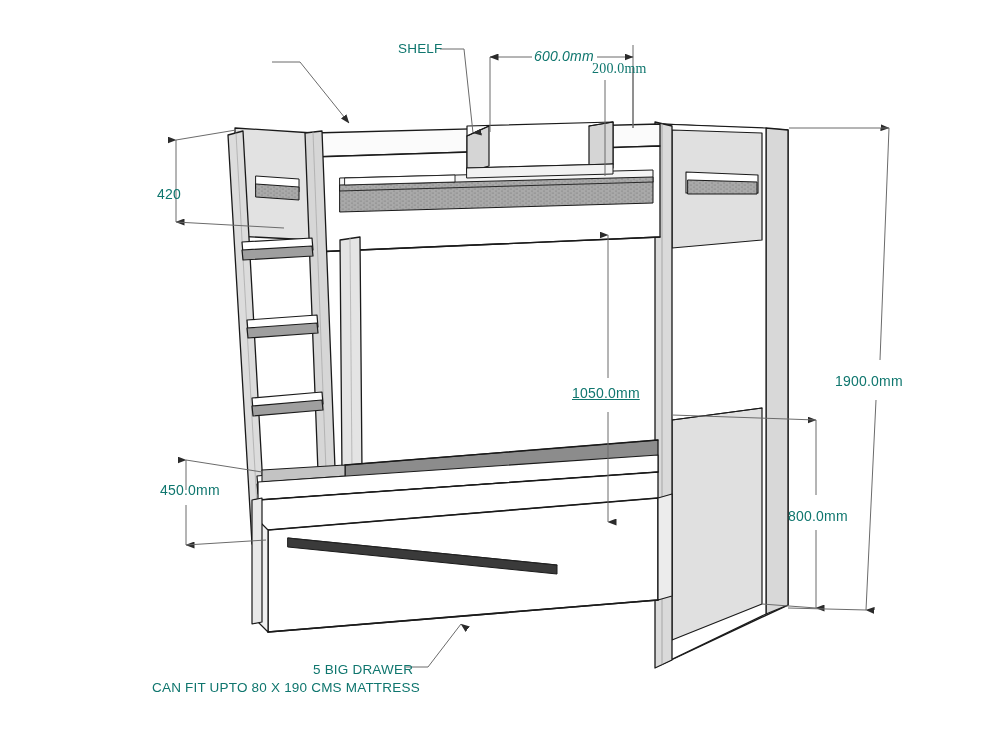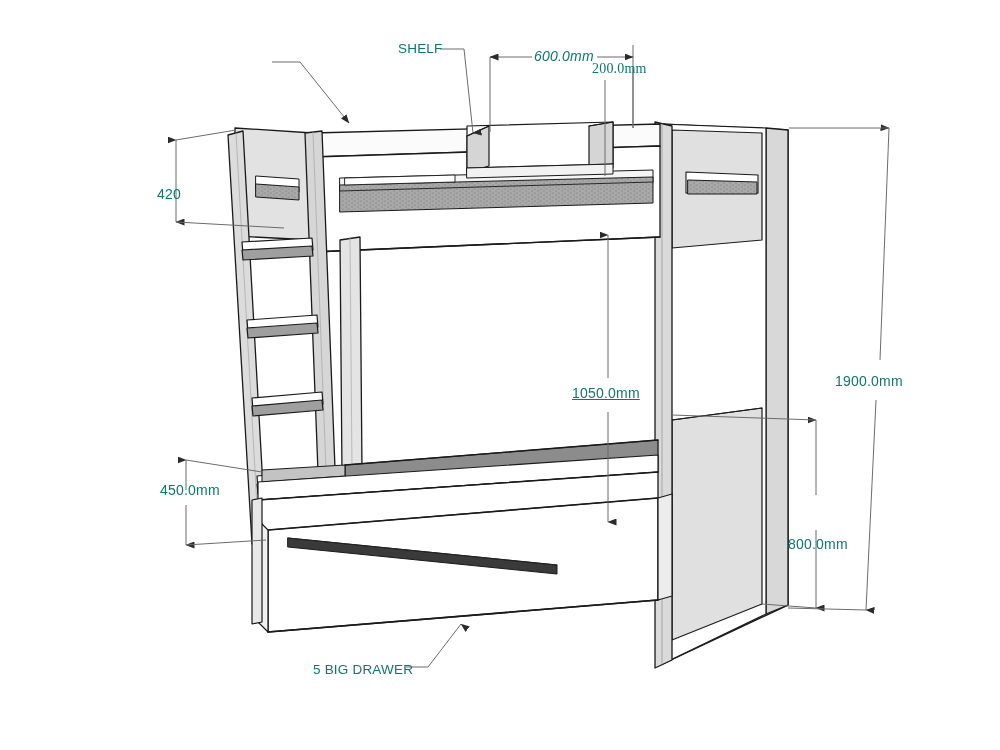--- a/index.html
+++ b/index.html
@@ -224,28 +224,29 @@
     </g>
 
   </g>
 </svg>
 
 
 <div class="anno a-note" style="left:398px; top:41px;">SHELF</div>
 
 <div class="anno a-note" style="left:313px; top:662px;">5 BIG DRAWER</div>
 
+<div class="anno a-note" style="left:152px; top:680px;">CAN FIT UPTO 80 X 190 CMS MATTRESS</div>
 
 <div class="anno a-dim" style="left:534px; top:48px;font-style:italic;">600.0mm</div>
 
 <div class="anno a-dim" style="left:592px; top:61px;font-family:Liberation Serif, serif;">200.0mm</div>
 
 <div class="anno a-dim" style="left:157px; top:174px;margin-top:12px;">420</div>
 
 <div class="anno a-dim" style="left:160px; top:482px;">450.0mm</div>
 
 <div class="anno a-dim" style="left:572px; top:385px;text-decoration:underline;">1050.0mm</div>
 
-<div class="anno a-dim" style="left:788px; top:508px;margin-top:28px;">800.0mm</div>
+<div class="anno a-dim" style="left:788px; top:508px;">800.0mm</div>
 
 <div class="anno a-dim" style="left:835px; top:373px;">1900.0mm</div>
 
 </div>
 
 </body></html>

